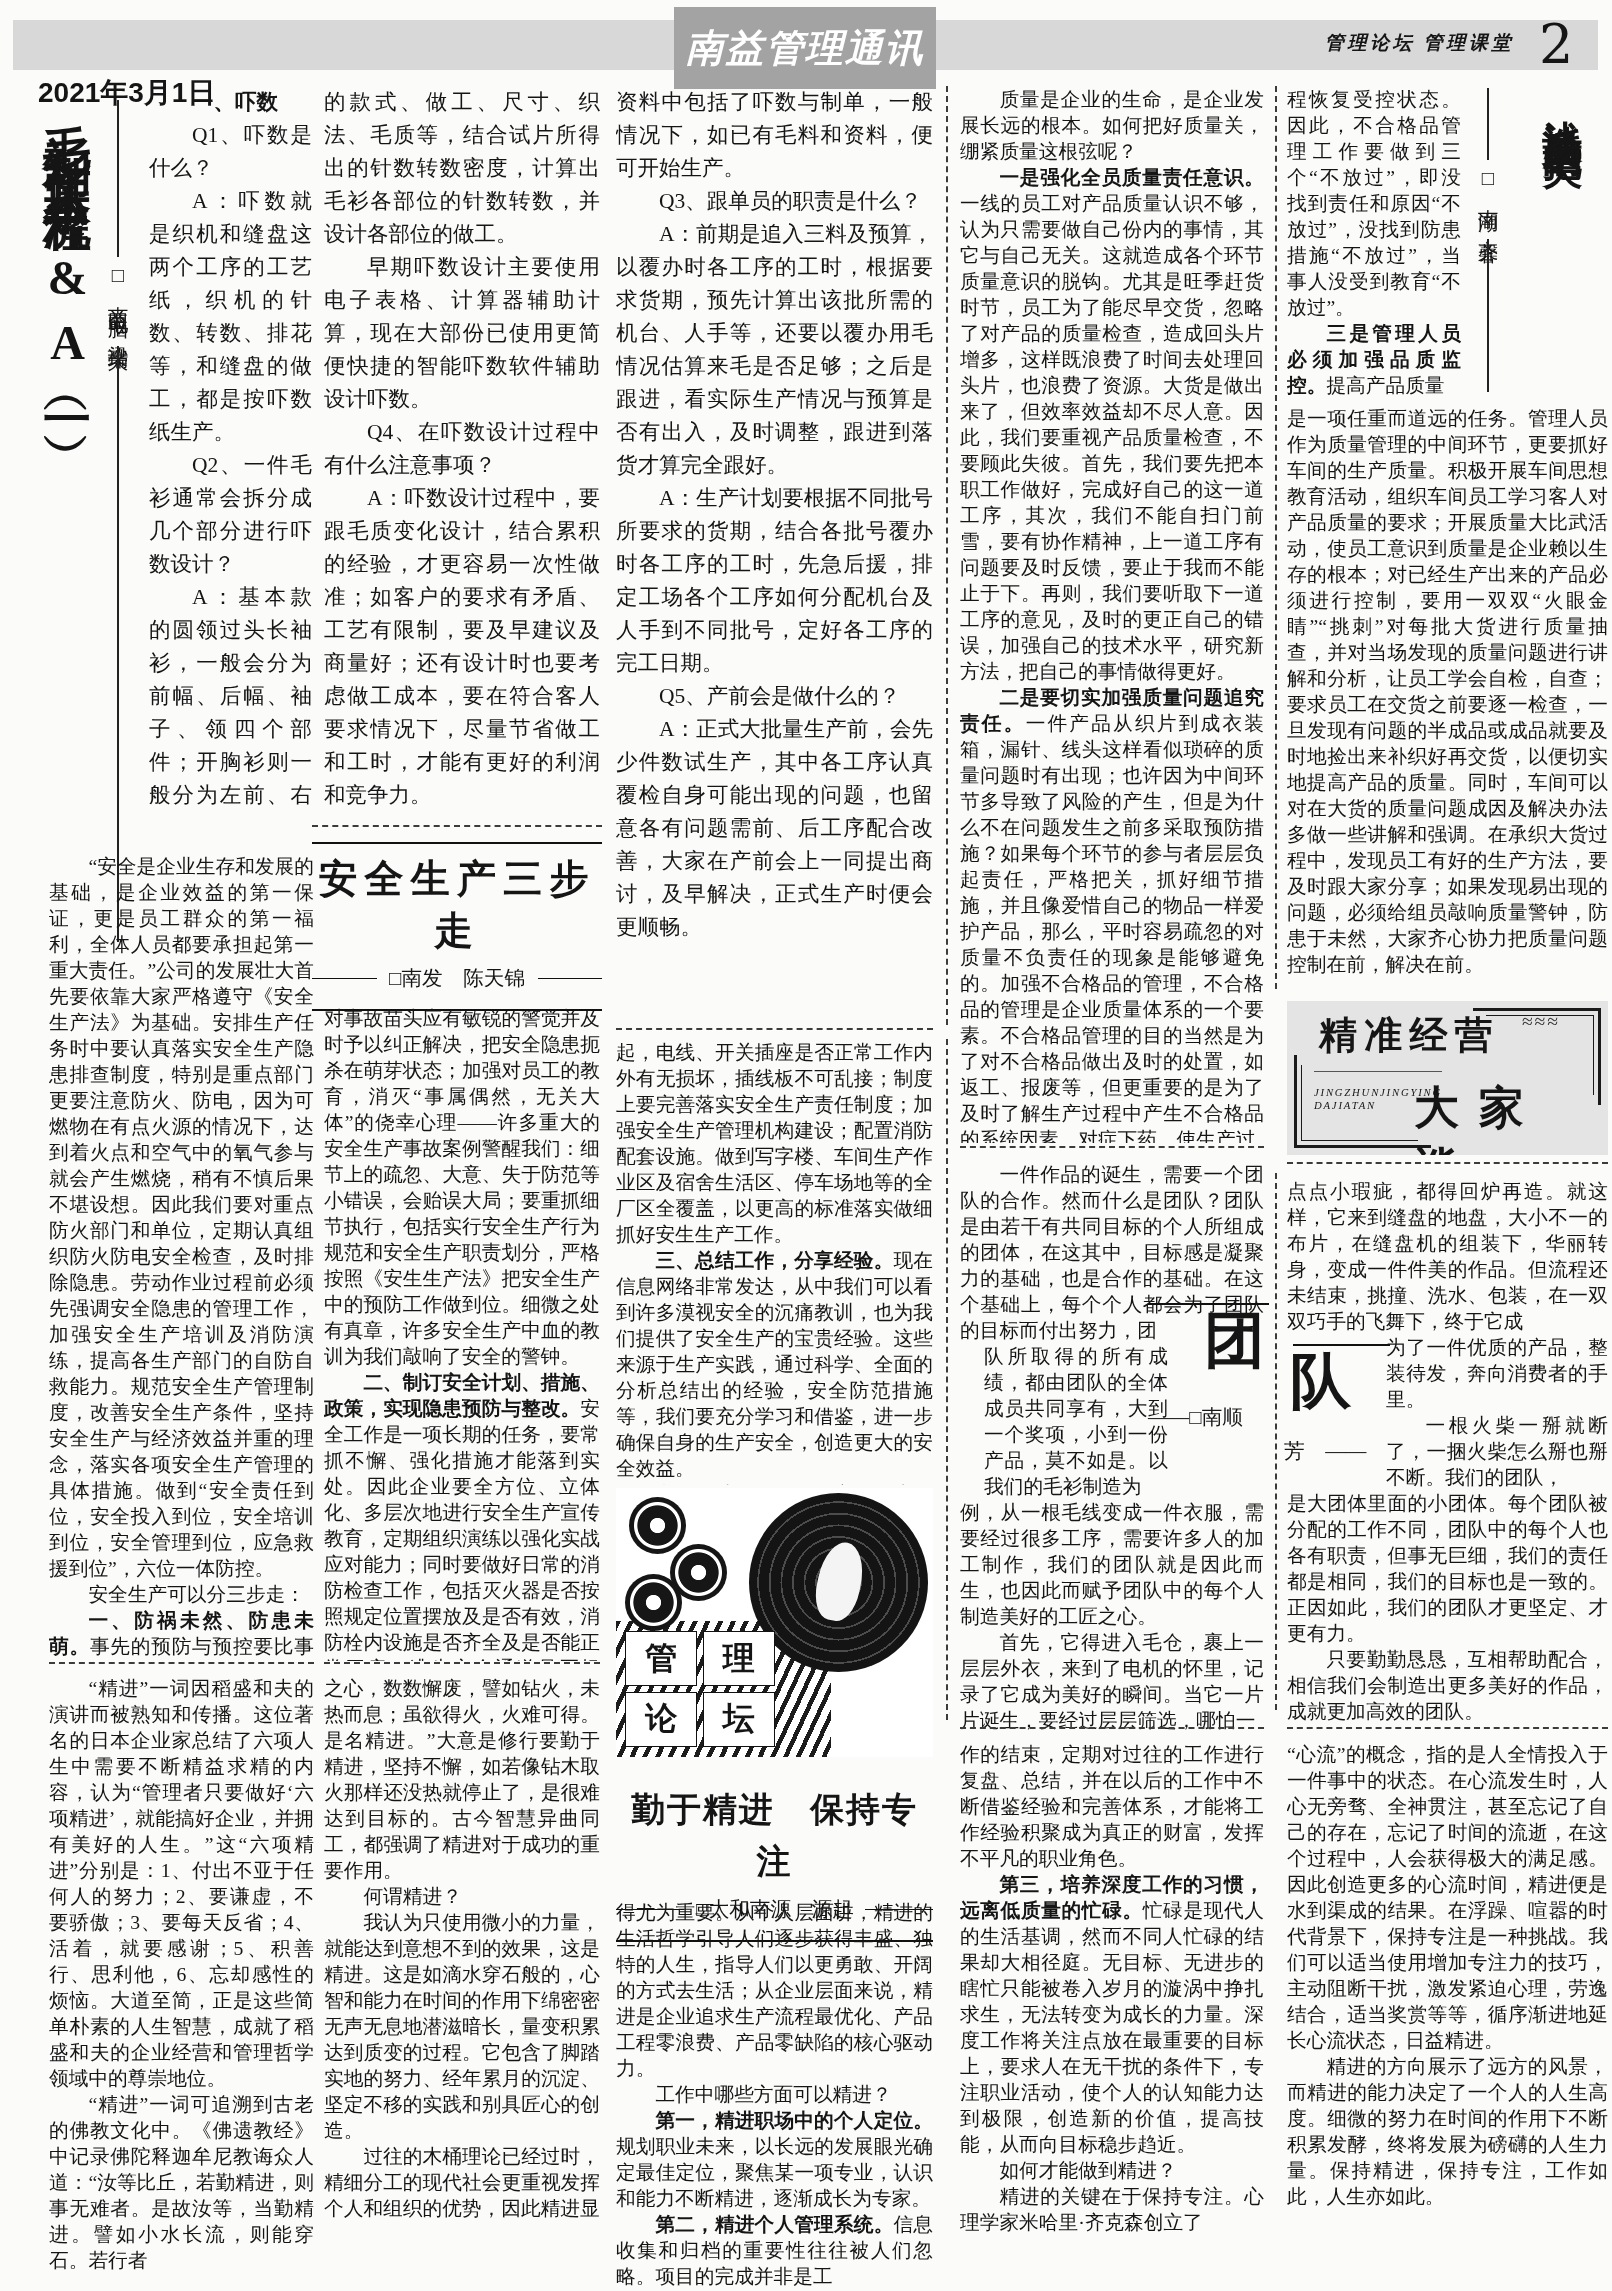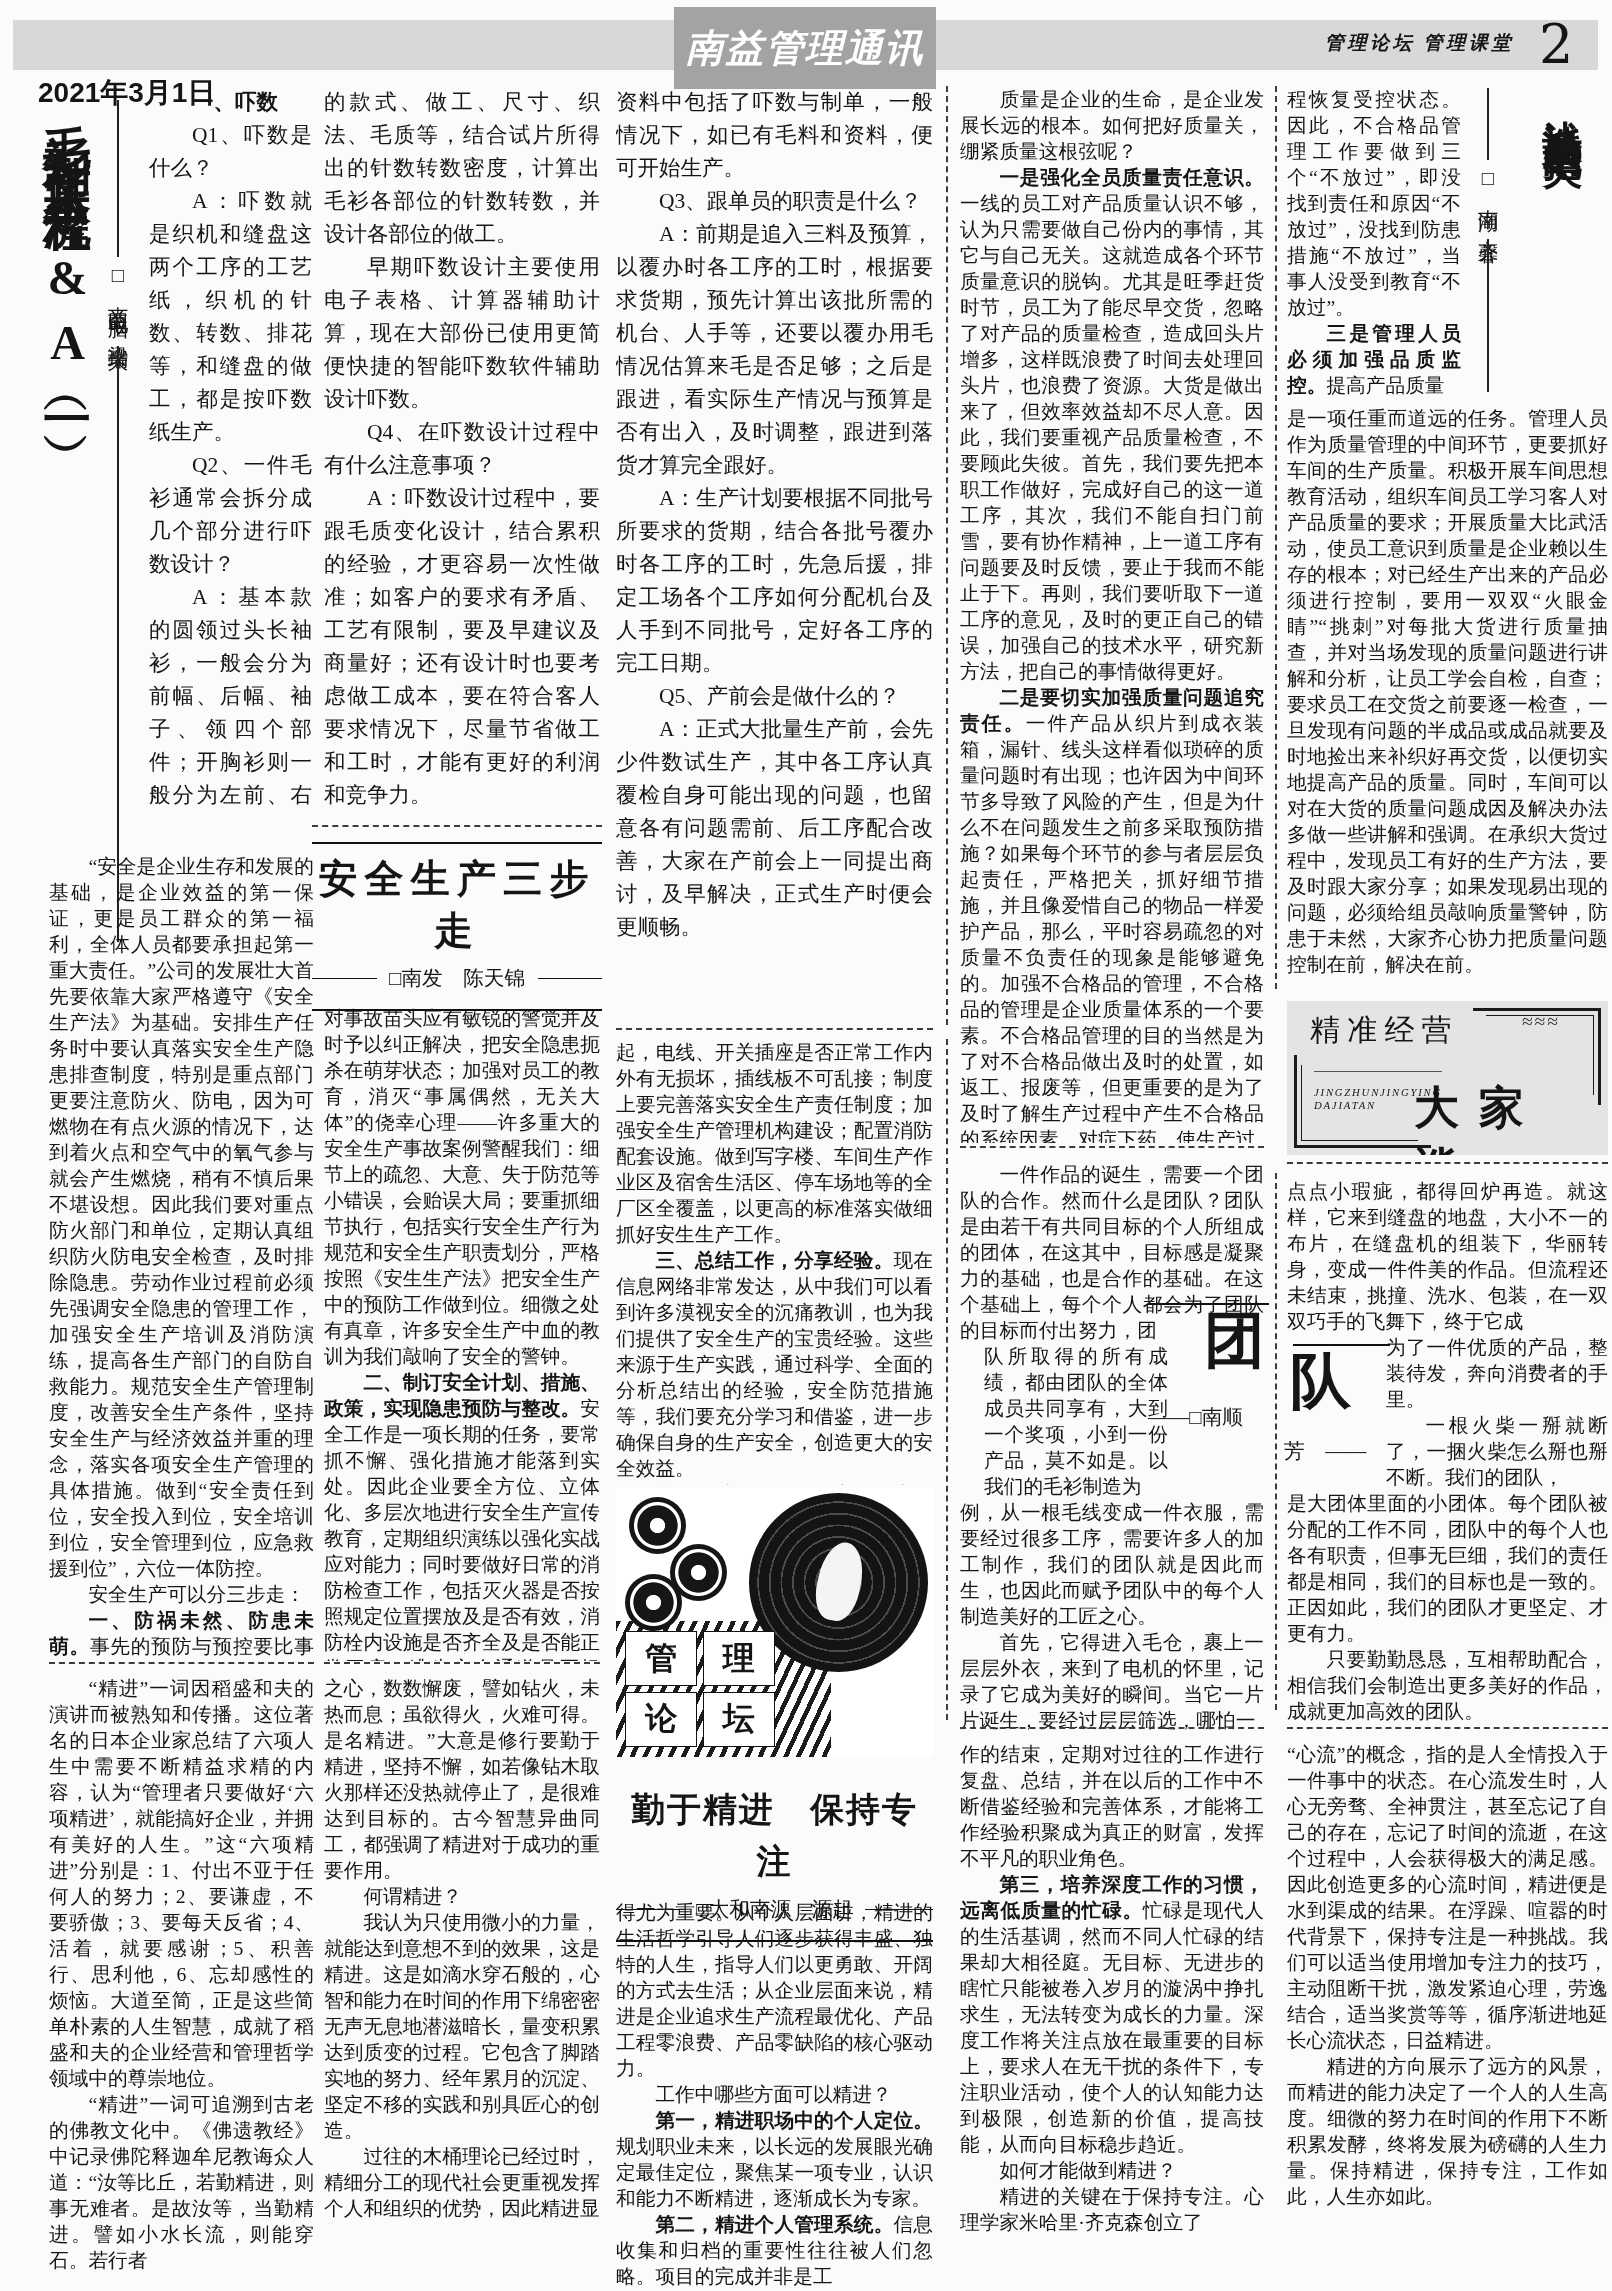--- a/index.html
+++ b/index.html
@@ -33,21 +33,21 @@
   .byline-row::before,.byline-row::after{content:"";flex:1;border-top:1.8px solid #111;}
   
   .hdash{border-top:2.7px dashed #3c3c3c;height:0;}
   .vdash{border-left:2.7px dashed #3c3c3c;width:0;}
   
   .jz-box{left:1287px;top:1001px;width:321px;height:154px;background:#e4e4e4;overflow:hidden;}
   .jz-box .c-tr{position:absolute;right:7.2px;top:7.2px;width:125px;height:94px;border-top:3.6px solid #1a1a1a;border-right:3.6px solid #1a1a1a;}
   .jz-box .c-tr2{position:absolute;right:14.3px;top:14.3px;width:107px;height:79px;border-top:1.8px solid #1a1a1a;border-right:1.8px solid #1a1a1a;}
   .jz-box .c-bl{position:absolute;left:7.2px;bottom:7.2px;width:134px;height:90px;border-left:3.6px solid #1a1a1a;border-bottom:3.6px solid #1a1a1a;}
   .jz-box .c-bl2{position:absolute;left:14.3px;bottom:14.3px;width:116px;height:75px;border-left:1.8px solid #1a1a1a;border-bottom:1.8px solid #1a1a1a;}
-  .jz-t1{position:absolute;left:23px;top:9px;font-size:30px;font-weight:normal;letter-spacing:7.2px;}
+  .jz-t1{position:absolute;left:32px;top:9px;font-size:38px;font-weight:bold;letter-spacing:7.2px;}
   .jz-waves{position:absolute;left:235px;top:14.3px;font-size:19.7px;line-height:12.5px;color:#333;letter-spacing:1.8px;}
   .jz-py{position:absolute;left:27px;top:70px;border-top:1.8px solid #555;padding-top:14px;font-size:10.7px;font-style:italic;letter-spacing:1.8px;line-height:13.4px;}
   .jz-t2{position:absolute;left:127px;top:77px;font-size:45px;font-weight:bold;letter-spacing:19.7px;}
   
   .team-block{left:1148px;top:1294px;width:244px;height:179px;}
   .team-block .r1{position:absolute;left:0;top:9px;width:121px;border-top:2.7px solid #111;}
   .team-block .r2{position:absolute;left:145px;top:50px;width:97px;border-top:2.7px solid #111;}
   .team-ch{position:absolute;font-size:61px;font-weight:bold;line-height:61px;}
   .team-by{position:absolute;font-size:20.6px;}
   

